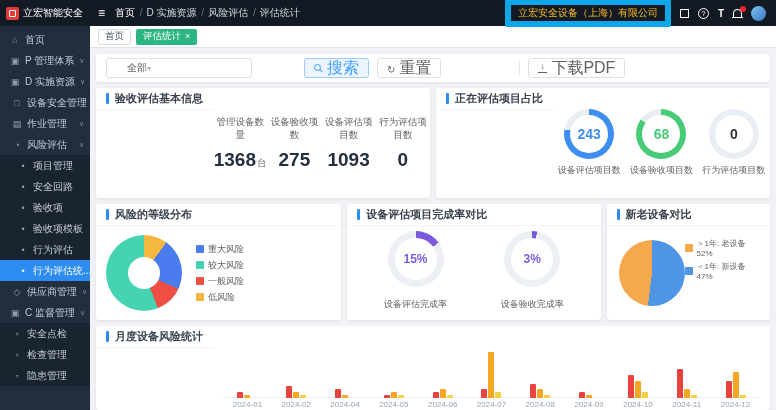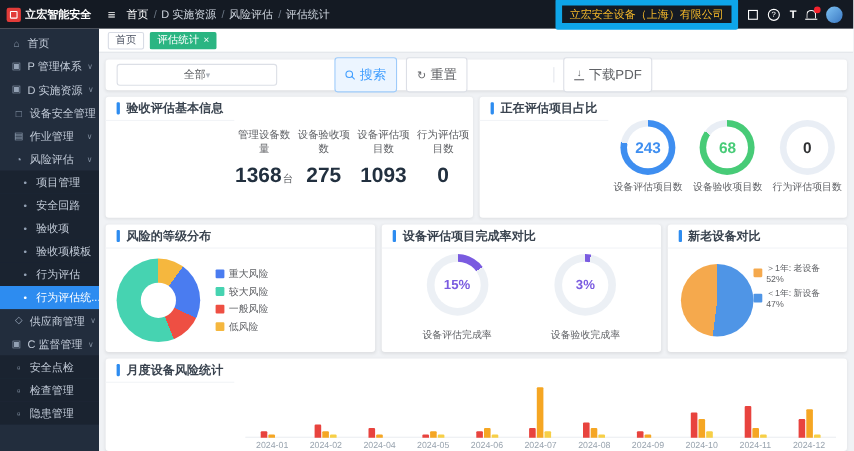--- a/index.html
+++ b/index.html
@@ -4,21 +4,21 @@
 <style>
   *{margin:0;padding:0;box-sizing:border-box}
   html,body{width:776px;height:410px;overflow:hidden;font-family:"Liberation Sans","DejaVu Sans",sans-serif;font-size:11px;color:#303133;background:#f0f2f5}
   .app{position:relative;width:776px;height:410px;overflow:hidden;background:#f0f2f5}
 
   
   .topbar{position:absolute;top:0;left:0;right:0;height:26px;background:#141a23;display:flex;align-items:center;color:#fff;z-index:5}
   .logo-area{width:90px;display:flex;align-items:center;gap:4px;padding-left:6px;flex:0 0 auto}
   .logo-icon{width:13px;height:13px;background:#e23c39;border-radius:2px;position:relative}
   .logo-icon::after{content:'';position:absolute;inset:3px;border:1px solid #fff;border-radius:1px}
-  .logo-text{font-size:10px;font-weight:bold;white-space:nowrap}
+  .logo-text{font-size:10px;font-weight:normal;white-space:nowrap}
   .hamburger{margin-left:8px;font-size:12px;cursor:pointer}
   .hamburger::before{content:'≡'}
   .breadcrumb{display:flex;align-items:center;margin-left:10px;font-size:10px;color:#cfd6df;gap:2px;white-space:nowrap}
   .bc-item{cursor:pointer}
   .bc-item:first-child{color:#fff}
   .bc-item:not(:last-child)::after{content:' / ';color:#6b7684;margin:0 2px}
   .topbar-right{margin-left:auto;display:flex;align-items:center;gap:9px;padding-right:10px}
   .company-badge{border:6px solid #0ea5e9;color:#f7ba2a;font-size:10px;padding:1px 7px;border-radius:2px;white-space:nowrap;cursor:pointer}
   .tb-ico{display:inline-flex;align-items:center;justify-content:center;cursor:pointer}
   .ico-fs{width:9px;height:9px;border:1px solid #fff}
@@ -51,24 +51,24 @@
   .tag-close{font-size:9px;line-height:1;cursor:pointer}
   .tag-close::before{content:'×'}
   .content{flex:1;display:flex;flex-direction:column;padding:6px 6px 0 6px;overflow:hidden}
 
   .card{background:#fff;border-radius:3px;box-shadow:0 1px 3px rgba(0,0,0,.08)}
   .card-hd{display:flex;align-items:center;height:22px;border-bottom:1px solid #f2f4f7;padding:0 10px;font-weight:bold;font-size:11px;color:#39434f;flex:0 0 auto}
   .accent{width:3px;height:11px;background:#2d8cf0;margin-right:6px;border-radius:1px}
 
   
   .toolbar{height:28px;display:flex;align-items:center;gap:8px;padding:0 10px;margin-bottom:6px;flex:0 0 auto}
-  .select{width:146px;height:20px;border:1px solid #dcdfe6;border-radius:3px;display:flex;align-items:center;justify-content:center;padding:0 20px;color:#606266;font-size:10px;background:#fff;cursor:pointer}
+  .select{width:146px;height:20px;border:1px solid #dcdfe6;border-radius:3px;display:flex;align-items:center;justify-content:flex-start;padding:0 20px;color:#606266;font-size:10px;background:#fff;cursor:pointer}
   .caret{font-size:8px;color:#b0b6bf}
   .caret::before{content:'▾'}
-  .btn{height:32px;padding:0 9px;border-radius:3px;font-size:12px;display:inline-flex;align-items:center;gap:4px;cursor:pointer;background:#fff}
+  .btn{height:20px;padding:0 9px;border-radius:3px;font-size:16px;display:inline-flex;align-items:center;gap:4px;cursor:pointer;background:#fff}
   .btn-search{border:1px solid #9ecbfa;color:#409eff;background:#ecf5ff;margin-left:44px}
   .btn-plain{border:1px solid #dcdfe6;color:#606266}
   .ico-search{width:9px;height:9px;position:relative;display:inline-block}
   .ico-search::before{content:'';position:absolute;width:5px;height:5px;border:1.2px solid currentColor;border-radius:50%;left:0;top:0}
   .ico-search::after{content:'';position:absolute;width:3.5px;height:1.2px;background:currentColor;transform:rotate(45deg);left:5px;top:6.5px}
   .ico-refresh::before{content:'↻';font-size:10px}
   .ico-down{position:relative;width:9px;height:10px;display:inline-block}
   .ico-down::before{content:'↓';position:absolute;top:-2px;left:2px;font-size:9px}
   .ico-down::after{content:'';position:absolute;bottom:0;left:0;right:0;height:1px;background:currentColor}
   .v-divider{width:1px;height:14px;background:#e4e7ed;margin-left:70px}

